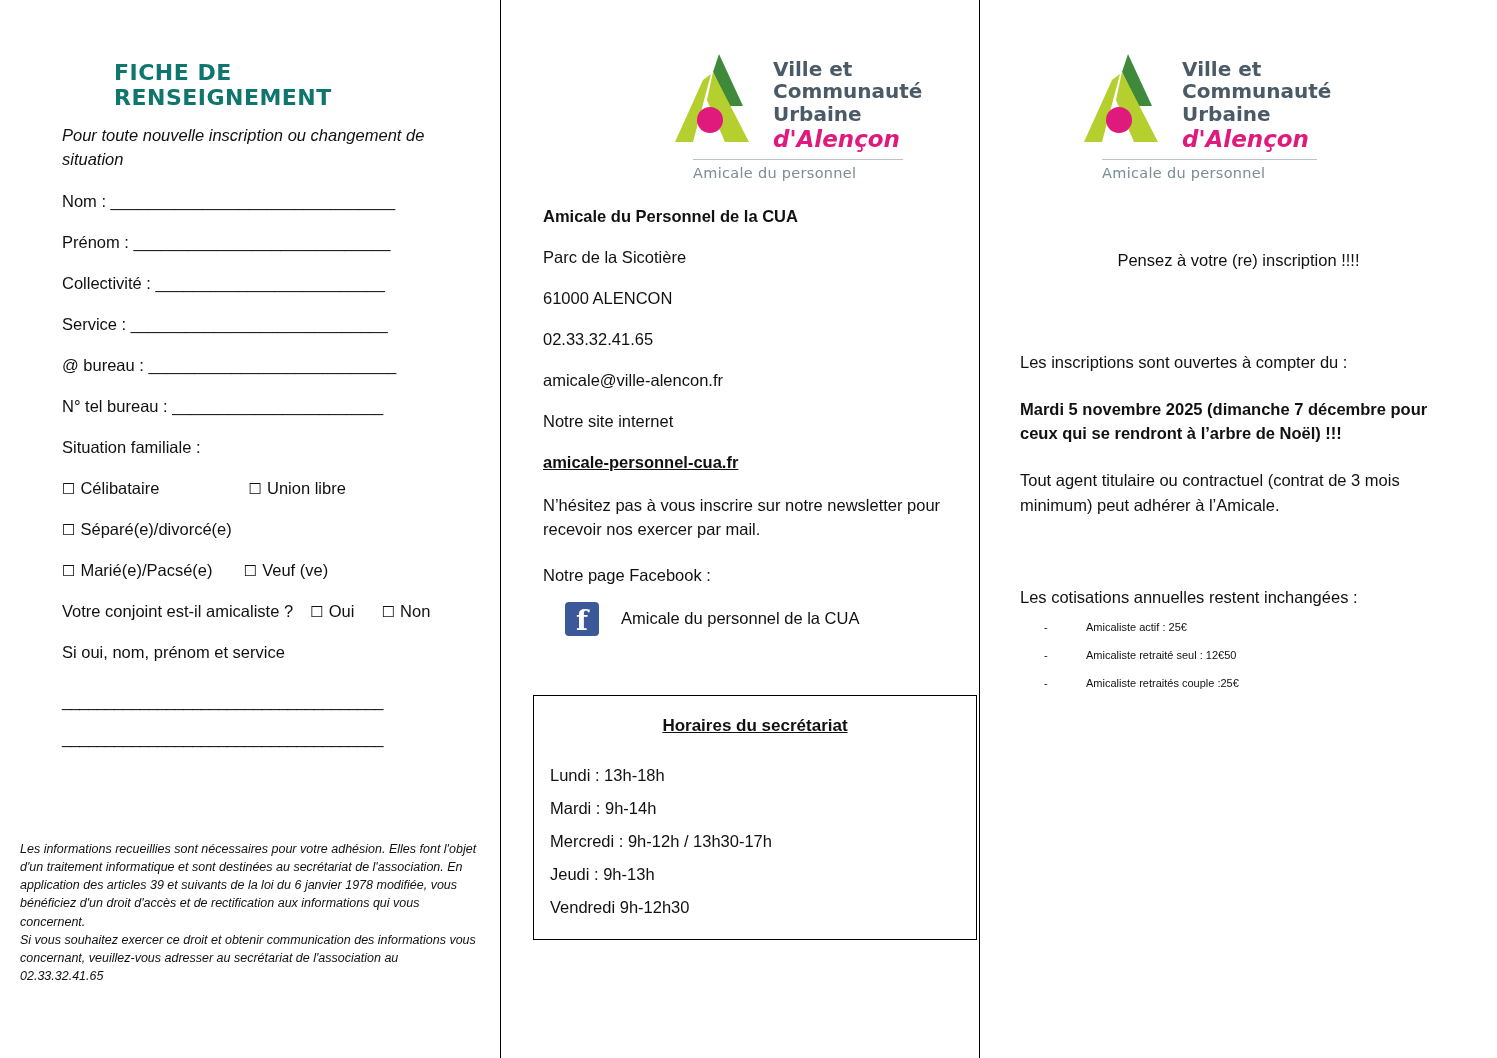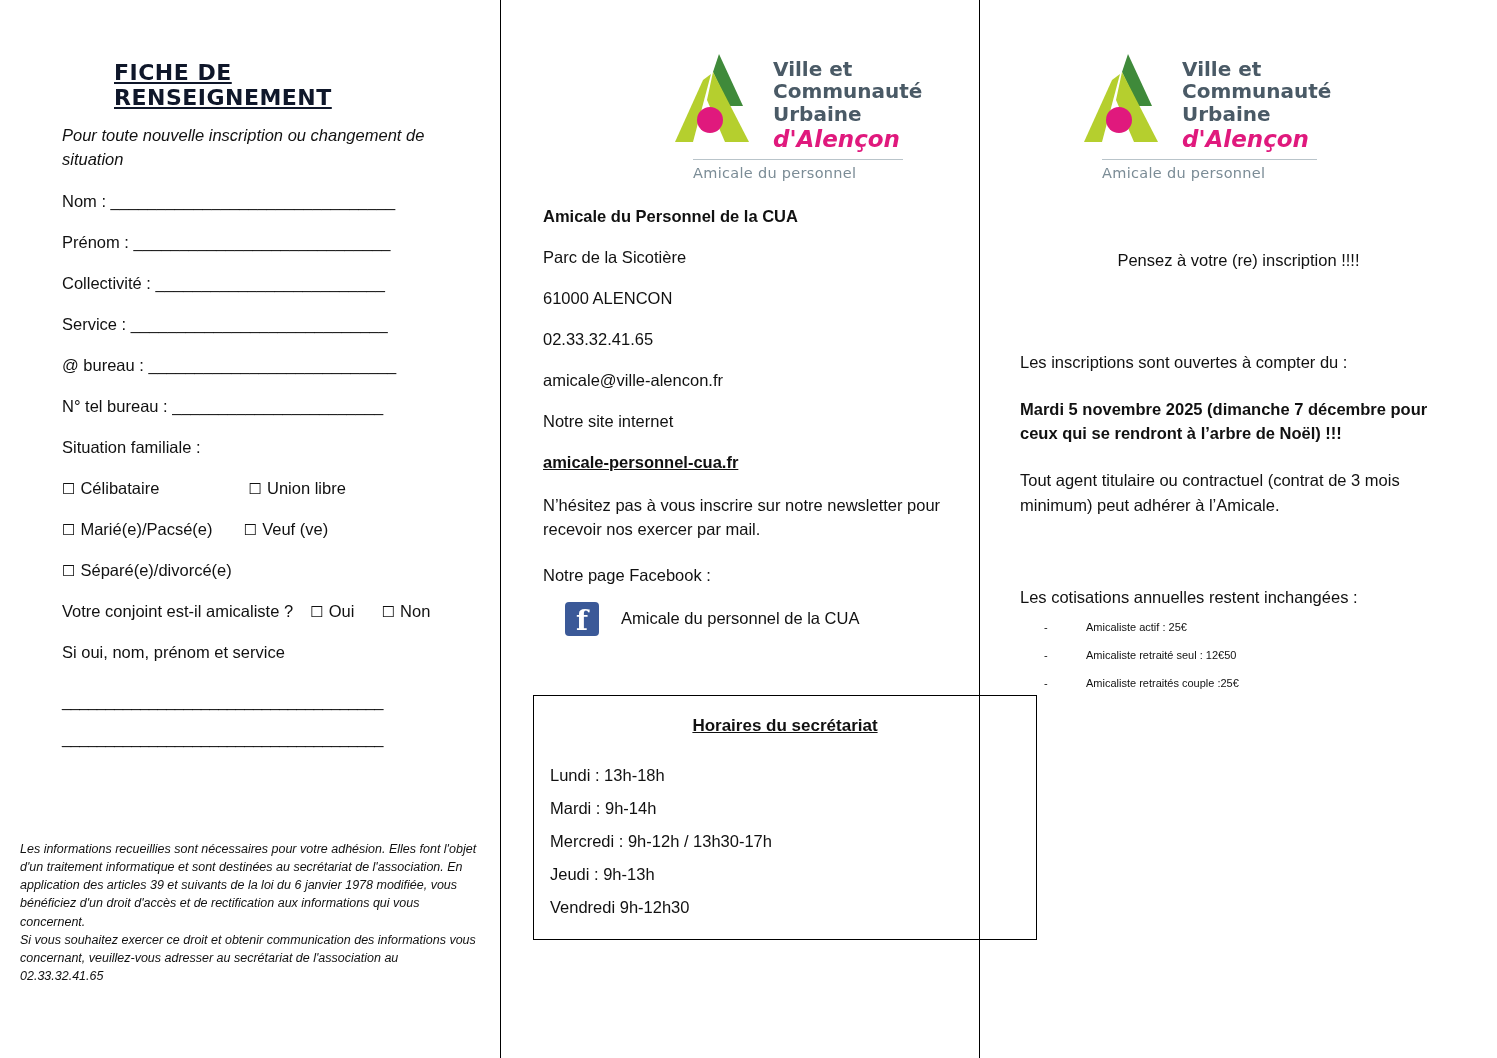--- a/index.html
+++ b/index.html
@@ -6,23 +6,22 @@
   body{width:1497px;height:1058px;font-family:"Liberation Sans",sans-serif;color:#111;position:relative;overflow:hidden;}
   .page{position:absolute;inset:0;display:flex;}
   .col{position:relative;box-sizing:border-box;}
   .col1{width:500px;padding:60px 40px 0 62px;}
   .col2{width:480px;padding:50px 30px 0 42px;border-left:1px solid #000;border-right:1px solid #000;}
   .col3{width:517px;padding:50px 40px 0 40px;}
 
   
   h1.fiche{
     font-family:"DejaVu Sans",sans-serif;
-    color:#0f172a;font-size:22px;font-weight:700;letter-spacing:.5px;
+    color:#0f766e;font-size:22px;font-weight:700;letter-spacing:.5px;
     margin:0 16px 14px 52px;
-    text-decoration:underline;
   }
   .ital{font-style:italic;font-size:16.5px;line-height:1.45;margin:0 0 20px 0;}
   .field{font-size:16.5px;margin:0 0 22px 0;white-space:nowrap;}
   .cb{font-size:16.5px;margin:6px 0 22px 0;}
   .cb .box{font-family:"DejaVu Sans",sans-serif;font-size:15px;margin-right:5px;}
   .line-blank{font-size:16.5px;margin:0 0 18px 0;letter-spacing:-0.5px;}
   .legal{
     position:absolute;left:20px;right:18px;top:840px;
     font-style:italic;font-size:12.5px;line-height:1.45;color:#111;
   }
@@ -42,21 +41,21 @@
   .addr{font-size:16.5px;margin:0 0 22px 0;}
   .addr.b{font-weight:700;}
   .addr a,.link{color:#111;text-decoration:underline;font-weight:700;}
   .para{font-size:16.5px;line-height:1.45;margin:0 0 22px 0;}
   .fb-row{display:flex;align-items:center;margin:14px 0 0 22px;}
   .fb-icon{width:34px;height:34px;background:#3b5998;border-radius:4px;position:relative;flex:0 0 auto;}
   .fb-icon span{position:absolute;left:0;right:0;bottom:0;top:4px;color:#fff;
     font-family:"DejaVu Serif",serif;font-weight:700;font-size:28px;text-align:center;line-height:30px;}
   .fb-label{font-size:16.5px;margin-left:22px;}
   .hours{
-    position:absolute;left:32px;top:695px;width:504px;height:245px;
+    position:absolute;left:32px;top:695px;width:444px;height:245px;
     border:1px solid #000;box-sizing:border-box;padding:16px 16px 0 16px;
   }
   .hours h3{margin:4px 0 30px 0;text-align:center;font-size:17px;font-weight:700;text-decoration:underline;}
   .hours p{margin:0 0 14px 0;font-size:16.5px;}
 
   
   .c3-logo{display:flex;justify-content:flex-start;margin-left:62px;}
   .annee{text-align:center;color:#3a9bc9;font-size:30px;margin:74px 0 0 0;font-weight:400;}
   .pensez{text-align:center;font-size:16.5px;margin:70px 0 0 0;}
   .t3{font-size:16.5px;line-height:1.5;margin:80px 0 0 0;}
@@ -84,26 +83,26 @@
     <p class="field">N° tel bureau : _______________________</p>
 
     <p class="field">Situation familiale :</p>
 
     <p class="cb">
       <span class="box">☐</span><span>Célibataire</span>
       <span style="display:inline-block;width:80px;"></span>
       <span class="box">☐</span><span>Union libre</span>
     </p>
     <p class="cb">
+      <span class="box">☐</span><span>Séparé(e)/divorcé(e)</span>
+    </p>
+    <p class="cb">
       <span class="box">☐</span><span>Marié(e)/Pacsé(e)</span>
       <span style="display:inline-block;width:22px;"></span>
       <span class="box">☐</span><span>Veuf (ve)</span>
-    </p>
-    <p class="cb">
-      <span class="box">☐</span><span>Séparé(e)/divorcé(e)</span>
     </p>
 
     <p class="cb">
       <span>Votre conjoint est-il amicaliste ?</span>
       <span style="display:inline-block;width:8px;"></span>
       <span class="box">☐</span><span>Oui</span>
       <span style="display:inline-block;width:18px;"></span>
       <span class="box">☐</span><span>Non</span>
     </p>
 

